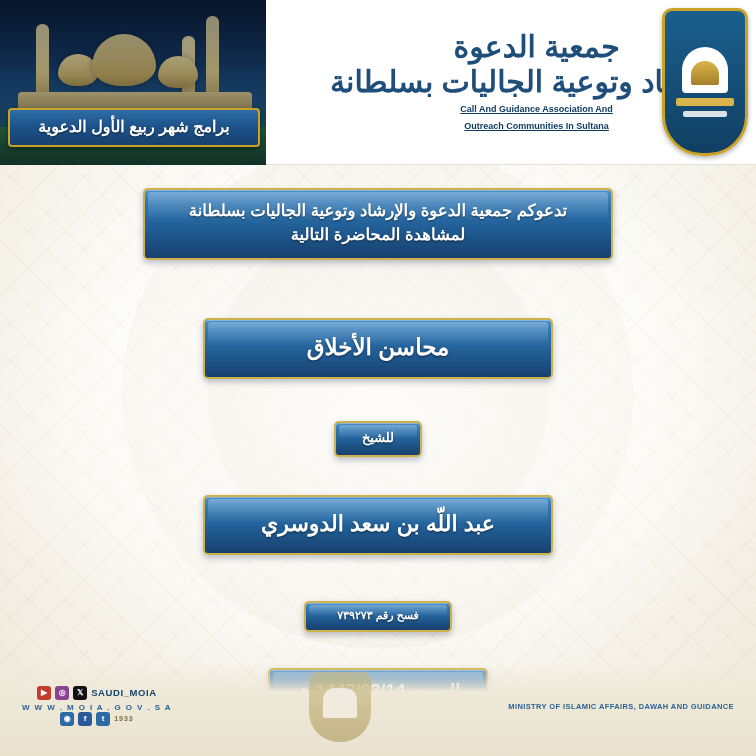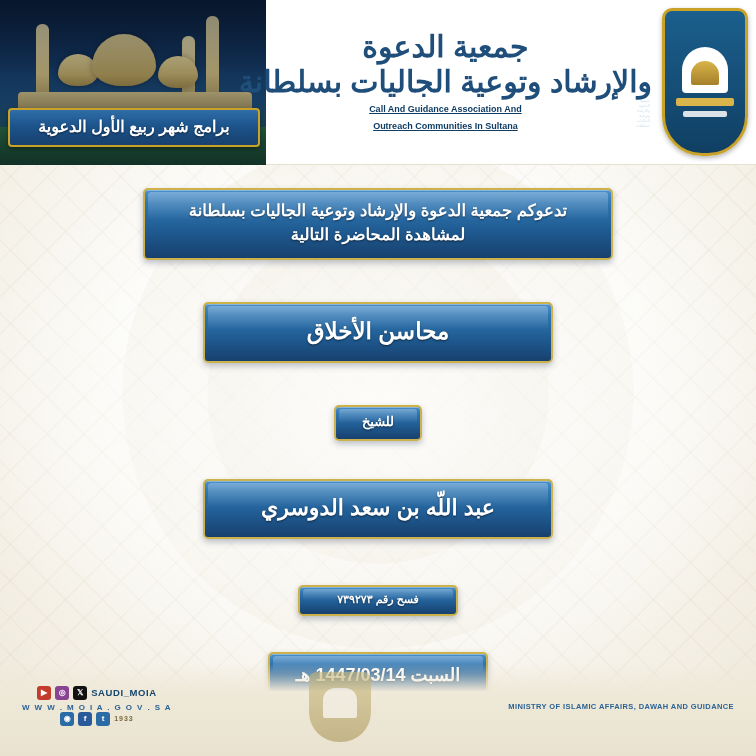--- a/index.html
+++ b/index.html
@@ -110,21 +110,21 @@
     box-shadow: 0 2px 4px rgba(0,0,0,.35);
   }
 
   
   .assoc-logo {
     position: absolute;
     left: 330px; top: 6px;
     width: 330px; height: 150px;
     display: flex;
     align-items: center;
-    justify-content: flex-start;
+    justify-content: flex-end;
     gap: 8px;
     direction: rtl;
   }
   .assoc-arabic {
     color: #1f4e7a;
     font-size: 30px;
     font-weight: bold;
     line-height: 1.15;
     text-align: center;
     white-space: nowrap;
@@ -226,24 +226,24 @@
   .panel::before {
     content: "";
     position: absolute;
     left: 3px; right: 3px; top: 2px; height: 42%;
     background: linear-gradient(180deg, rgba(255,255,255,.28), rgba(255,255,255,0));
     border-radius: 3px;
     pointer-events: none;
   }
 
   .p-invite { width: 470px; padding: 9px 14px 11px; font-size: 16.5px; margin-top: 1px; }
-  .p-title  { width: 350px; padding: 11px 14px 13px; font-size: 23px; margin-top: 42px; }
+  .p-title  { width: 350px; padding: 11px 14px 13px; font-size: 23px; margin-top: 58px; }
   .p-by     { width: 88px;  padding: 6px 10px 7px;  font-size: 13px; margin-top: 42px; }
   .p-name   { width: 350px; padding: 11px 14px 13px; font-size: 22px; margin-top: 38px; }
-  .p-permit { width: 160px; padding: 5px 8px 6px;   font-size: 11px; margin-top: 46px; }
+  .p-permit { width: 148px; padding: 5px 8px 6px;   font-size: 11px; margin-top: 46px; }
   .p-date   { width: 220px; padding: 8px 12px 10px; font-size: 18px; margin-top: 36px; }
   .p-time   { width: 470px; padding: 9px 14px 11px; font-size: 16.5px; margin-top: 36px; }
 
   
   .footer {
     position: absolute;
     left: 0; right: 0; bottom: 0;
     height: 92px;
     background: linear-gradient(180deg, rgba(243,239,228,0) 0%, #efe9d9 30%, #e9e2cf 100%);
     display: flex;

